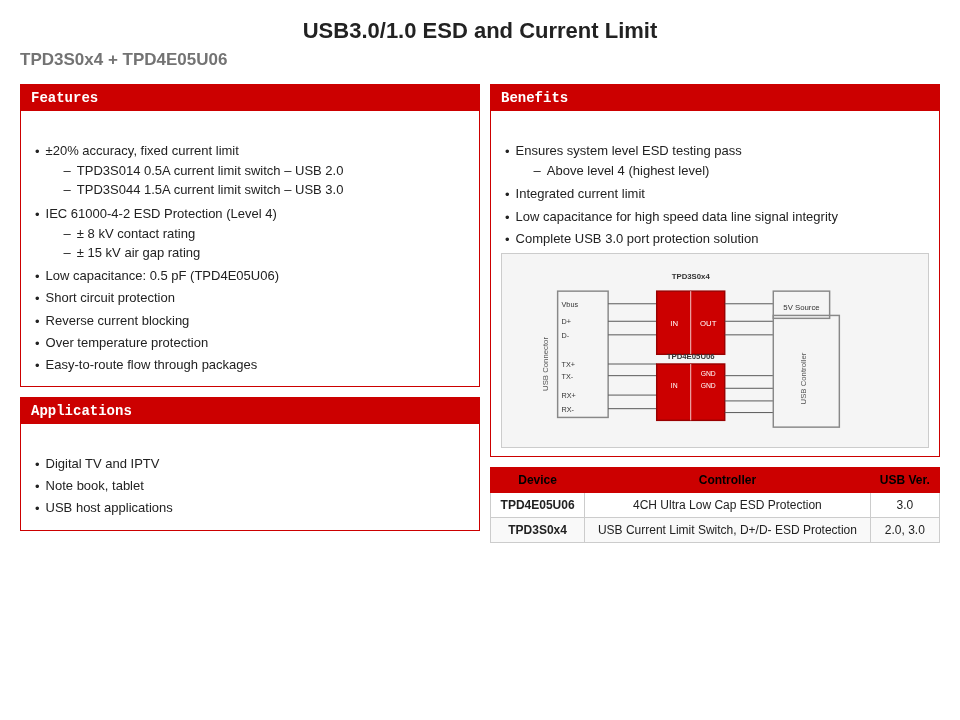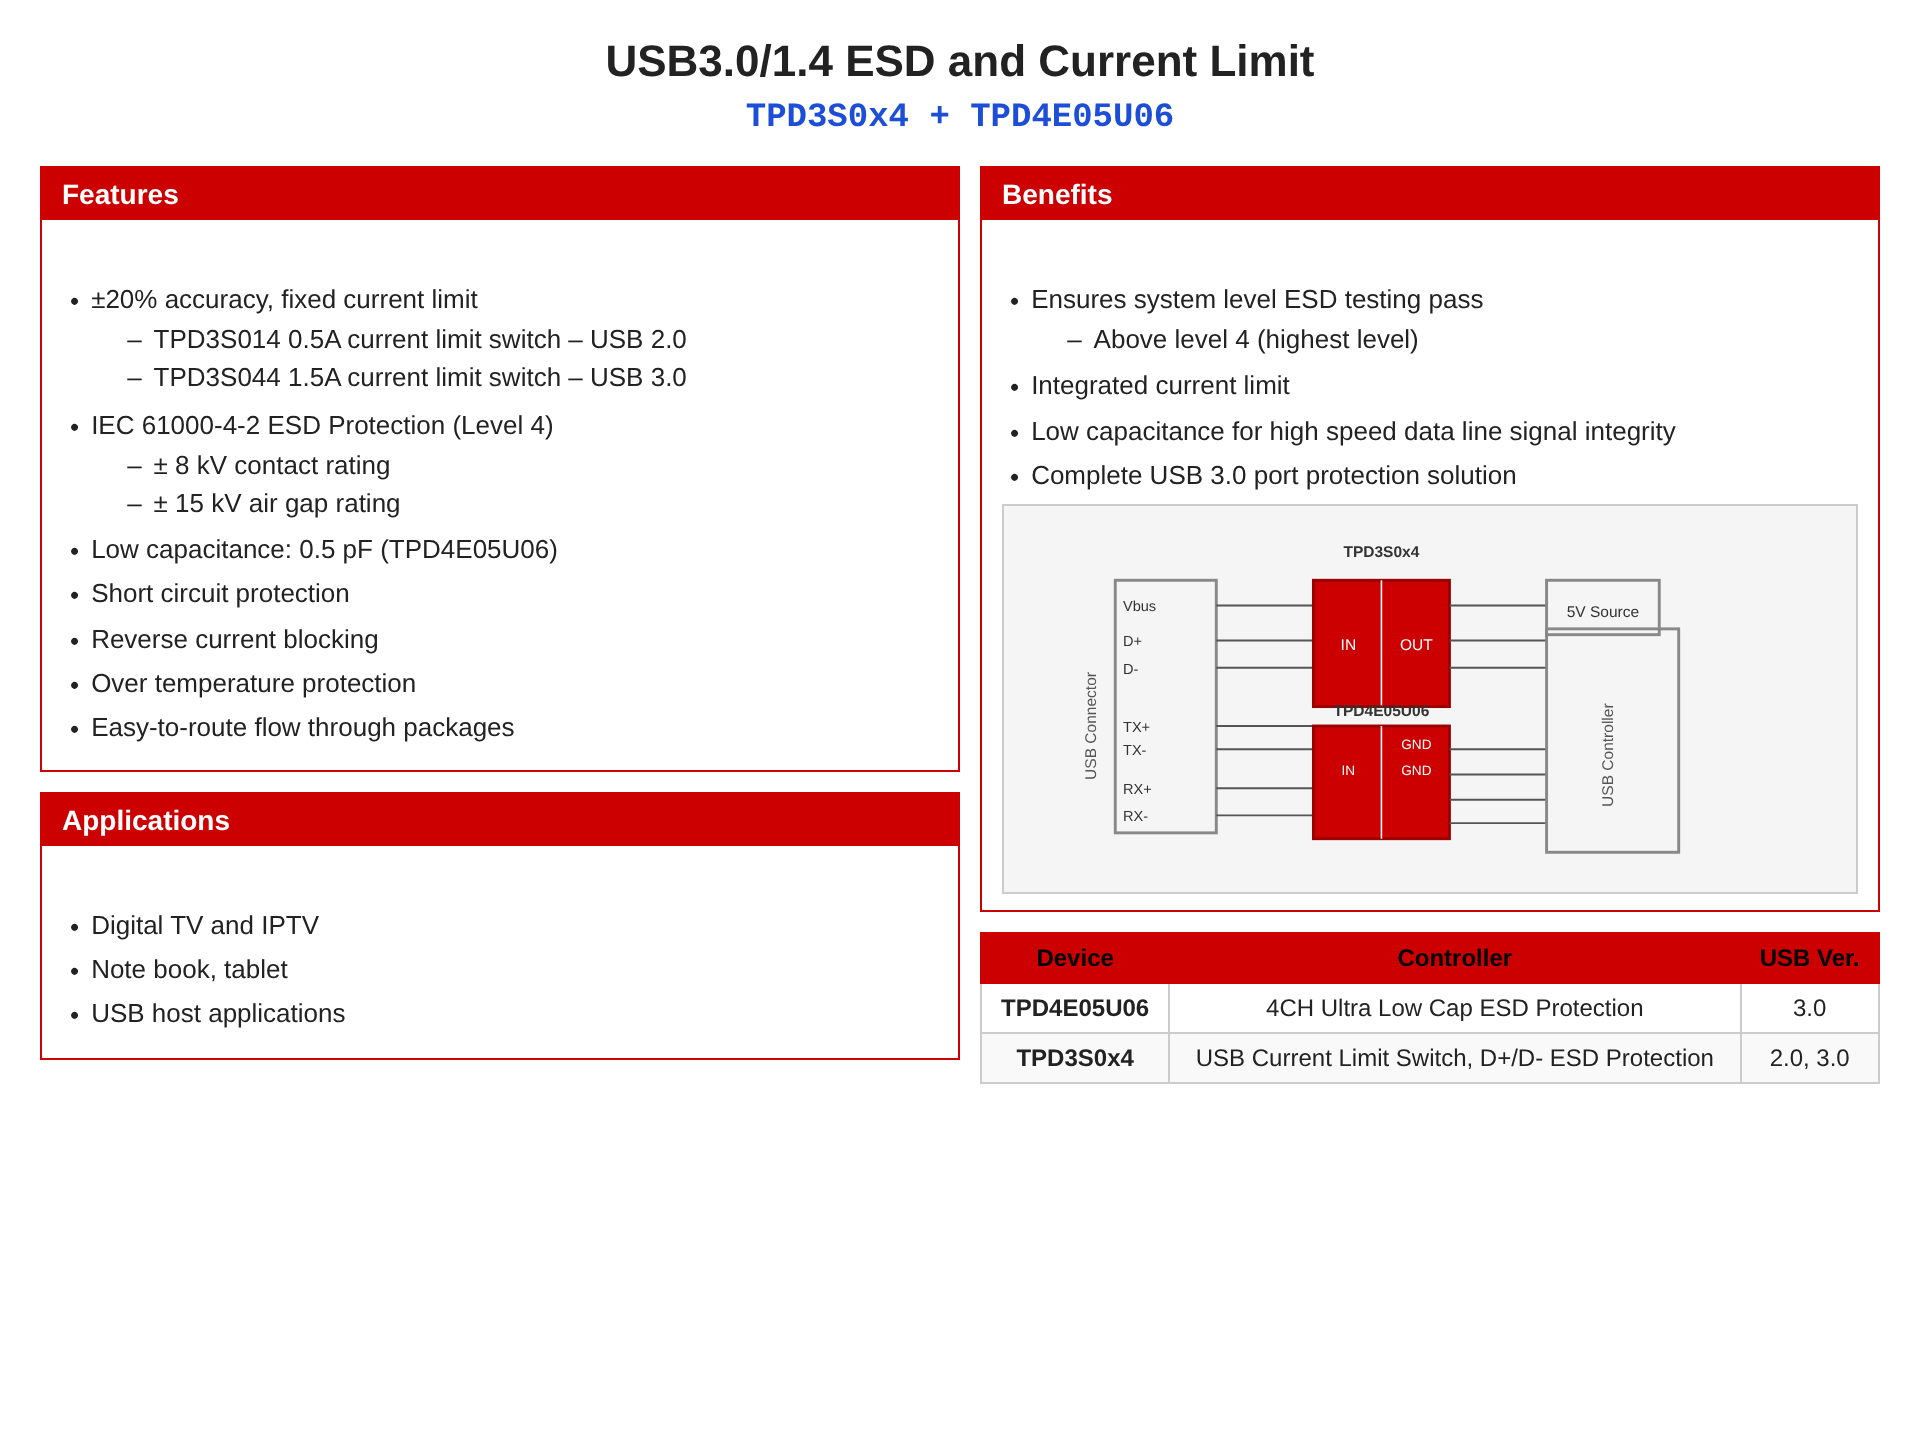--- a/index.html
+++ b/index.html
@@ -13,25 +13,23 @@
       color: #222;
     }
     .main-title {
       text-align: center;
       font-size: 22px;
       font-weight: bold;
       margin-bottom: 6px;
       padding-top: 8px;
     }
     .sub-title {
-      text-align: center;
       font-size: 17px;
       margin-bottom: 14px;
-      color: #1d4ed8;
-      font-family: Liberation Mono, monospace;
+      color: #737373;
     }
     .two-col {
       display: flex;
       gap: 10px;
       margin-bottom: 10px;
     }
     .left-col {
       flex: 0 0 460px;
       display: flex;
       flex-direction: column;
@@ -45,20 +43,21 @@
     }
     .card {
       border: 1.5px solid #c00;
     }
     .card-header {
       background: #c00;
       color: #fff;
       font-weight: bold;
       font-size: 14px;
       padding: 5px 10px;
+      font-family: Liberation Mono, monospace;
     }
     .card-body {
       padding: 8px 10px;
       background: #fff;
       margin-top: 23px;
     }
     ul.feature-list {
       list-style: none;
       padding-left: 4px;
     }
@@ -133,21 +132,21 @@
       border: 1px solid #ccc;
     }
     .device-table tbody td:first-child {
       font-weight: bold;
       text-align: center;
     }
   </style>
 </head>
 <body>
 
-<h1 class="main-title">USB3.0/1.4 ESD and Current Limit</h1>
+<h1 class="main-title">USB3.0/1.0 ESD and Current Limit</h1>
 <h2 class="sub-title">TPD3S0x4 + TPD4E05U06</h2>
 
 <div class="two-col">
 
   <div class="left-col">
 
     <div class="card">
       <div class="card-header">Features</div>
       <div class="card-body">
         <ul class="feature-list">

